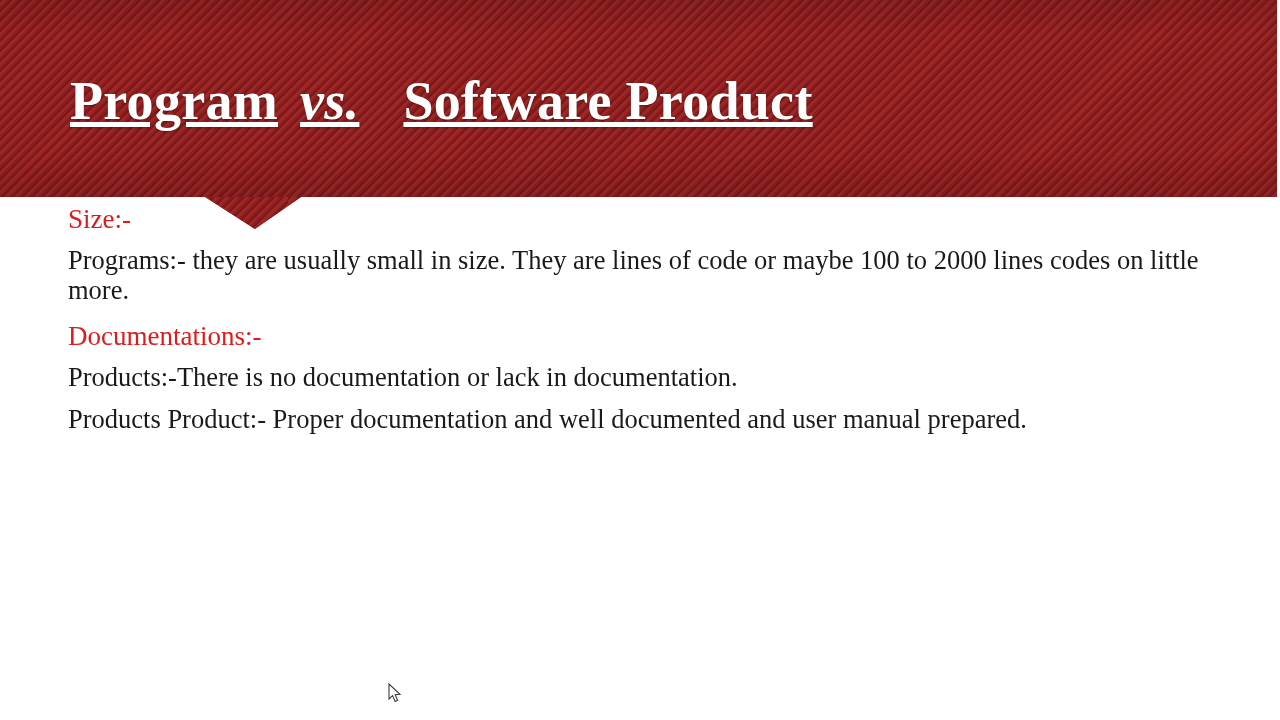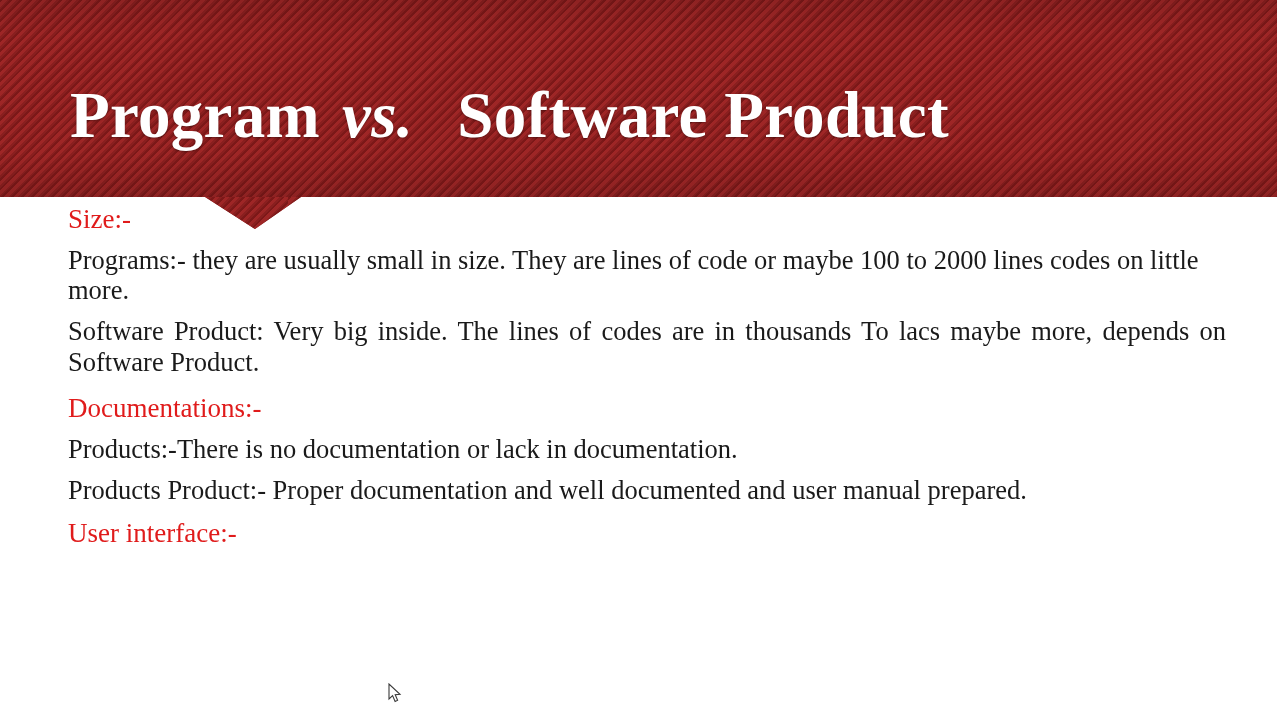--- a/index.html
+++ b/index.html
@@ -89,25 +89,26 @@
     background-position: -205px 0;
     clip-path: polygon(0 0, 100% 0, 100% 86%, 52% 100%, 0 86%);
   }
 
   #slide-title {
     position: absolute;
     left: 70px;
     top: 36px;
     width: 1160px;
     color: #ffffff;
-    font-size: 65px;
+    font-size: 54px;
     line-height: 1.1;
     letter-spacing: 0.3px;
     white-space: nowrap;
     text-shadow: 0 1px 2px rgba(0,0,0,0.35);
+    text-decoration: underline;
   }
   #slide-title .ital {
     font-style: italic;
   }
   #slide-title .gap {
     display: inline-block;
     width: 22px;
   }
 
   
@@ -165,29 +166,27 @@
   <div id="header-notch"></div>
 
   <h1 id="slide-title"><span>Program</span><span class="gap"></span><span class="ital">vs.</span><span class="gap"></span><span class="gap"></span><span>Software Product</span></h1>
 
   <div id="content">
 
     <div class="sec-head sp-top-1">Size:-</div>
 
     <p class="para">Programs:- they are usually small in size. They are lines of code or maybe 100 to 2000 lines codes on little more.</p>
 
-    <p class="para justify">Software Product: Very big inside. The lines of codes are in thousands To lacs maybe more, depends on Software Product.</p>
 
     <div class="sec-head sp-head-2">Documentations:-</div>
 
     <p class="para nowrapline">Products:-There is no documentation or lack in documentation.</p>
 
     <p class="para nowrapline">Products Product:- Proper documentation and well documented and user manual prepared.</p>
 
-    <div class="sec-head sp-head-3">User interface:-</div>
 
 
 
   </div>
 
   <svg id="mouse-cursor" viewBox="0 0 14 20">
     <polygon points="1,1 1,16 4.6,12.6 7.1,18.4 9.6,17.3 7.2,11.7 12,11.4" fill="#ffffff" stroke="#3a3a3a" stroke-width="1.1" stroke-linejoin="miter"></polygon>
   </svg>
 
 </div>

